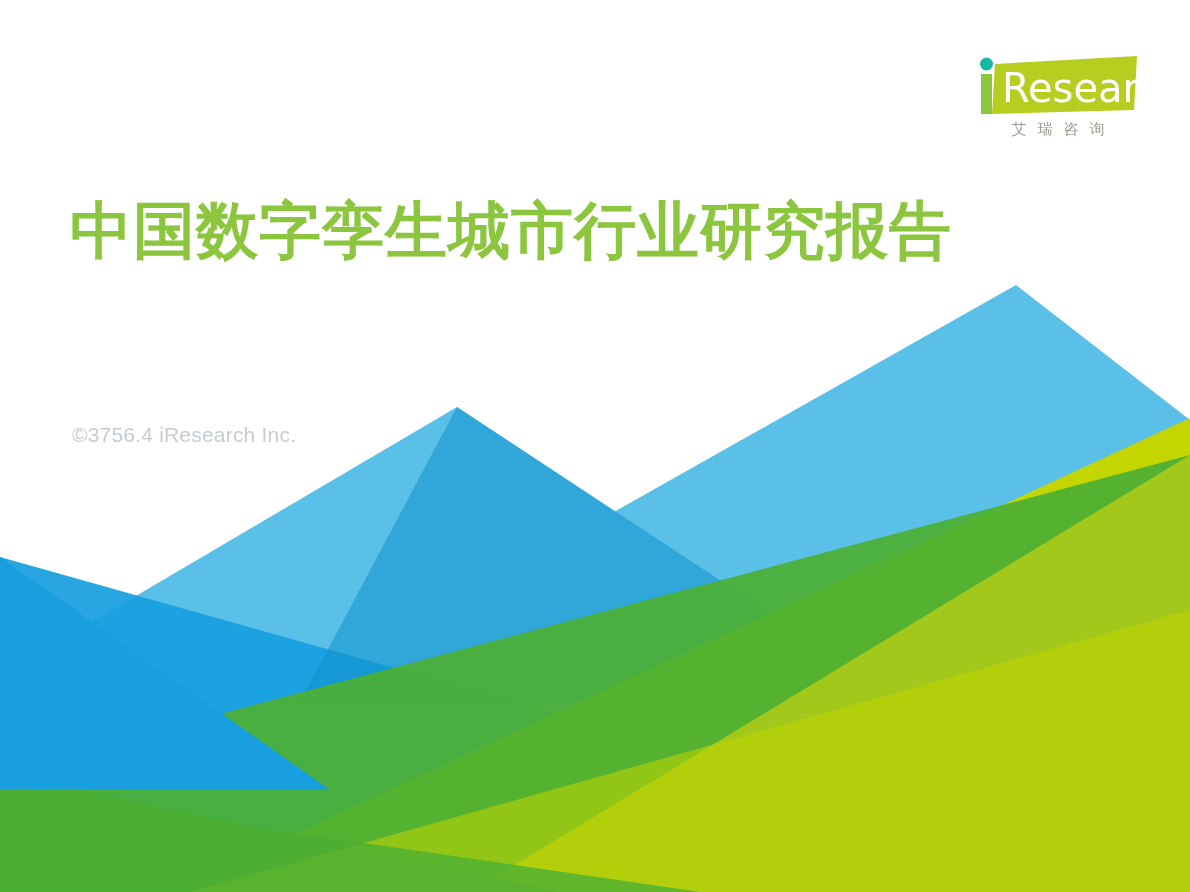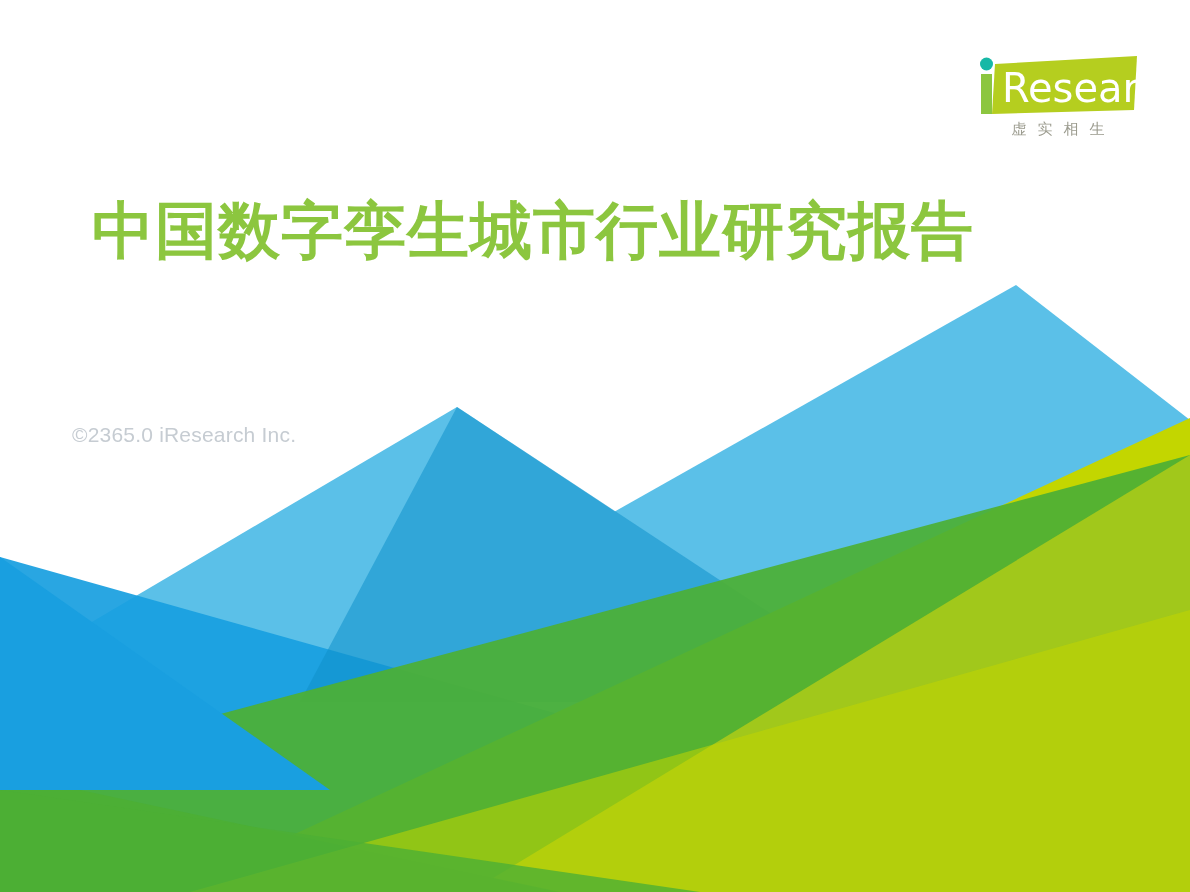--- a/index.html
+++ b/index.html
@@ -79,21 +79,20 @@
     position: absolute;
     left: 70px;
     top: 184px;
     width: 920px;
     font-size: 62px;
     line-height: 1.52;
     font-weight: bold;
     color: #8CC63F;
     letter-spacing: 1px;
     font-family: "DejaVu Sans", "Liberation Sans", sans-serif;
-    margin-left: 22px;
   }
   #copyright {
     position: absolute;
     left: 72px;
     top: 423px;
     font-size: 21px;
     color: #c6ccd2;
     letter-spacing: 0.2px;
     font-family: "Liberation Sans", "DejaVu Sans", sans-serif;
     white-space: nowrap;
@@ -147,22 +146,22 @@
 
           <polygon points="33,12 175,4 172,58 30,62" fill="#B5CE1F"></polygon>
 
           <rect x="19" y="22" width="11" height="40" fill="#8CC63F"></rect>
 
           <circle cx="24.5" cy="12" r="6.5" fill="#17B8A6"></circle>
 
           <text x="40" y="50" font-family="DejaVu Sans, Liberation Sans, sans-serif" font-size="40" fill="#ffffff">Research</text>
         </svg>
       </div>
-      <div id="logo-cn">虚实相生</div>
+      <div id="logo-cn">艾瑞咨询</div>
     </div>
 
 
     <div id="main-title">中国数字孪生城市行业研究报告</div>
 
-    <div id="copyright">©2365.0 iResearch Inc.</div>
+    <div id="copyright">©3756.4 iResearch Inc.</div>
 
   </div>
 </div>
 
 </body></html>

